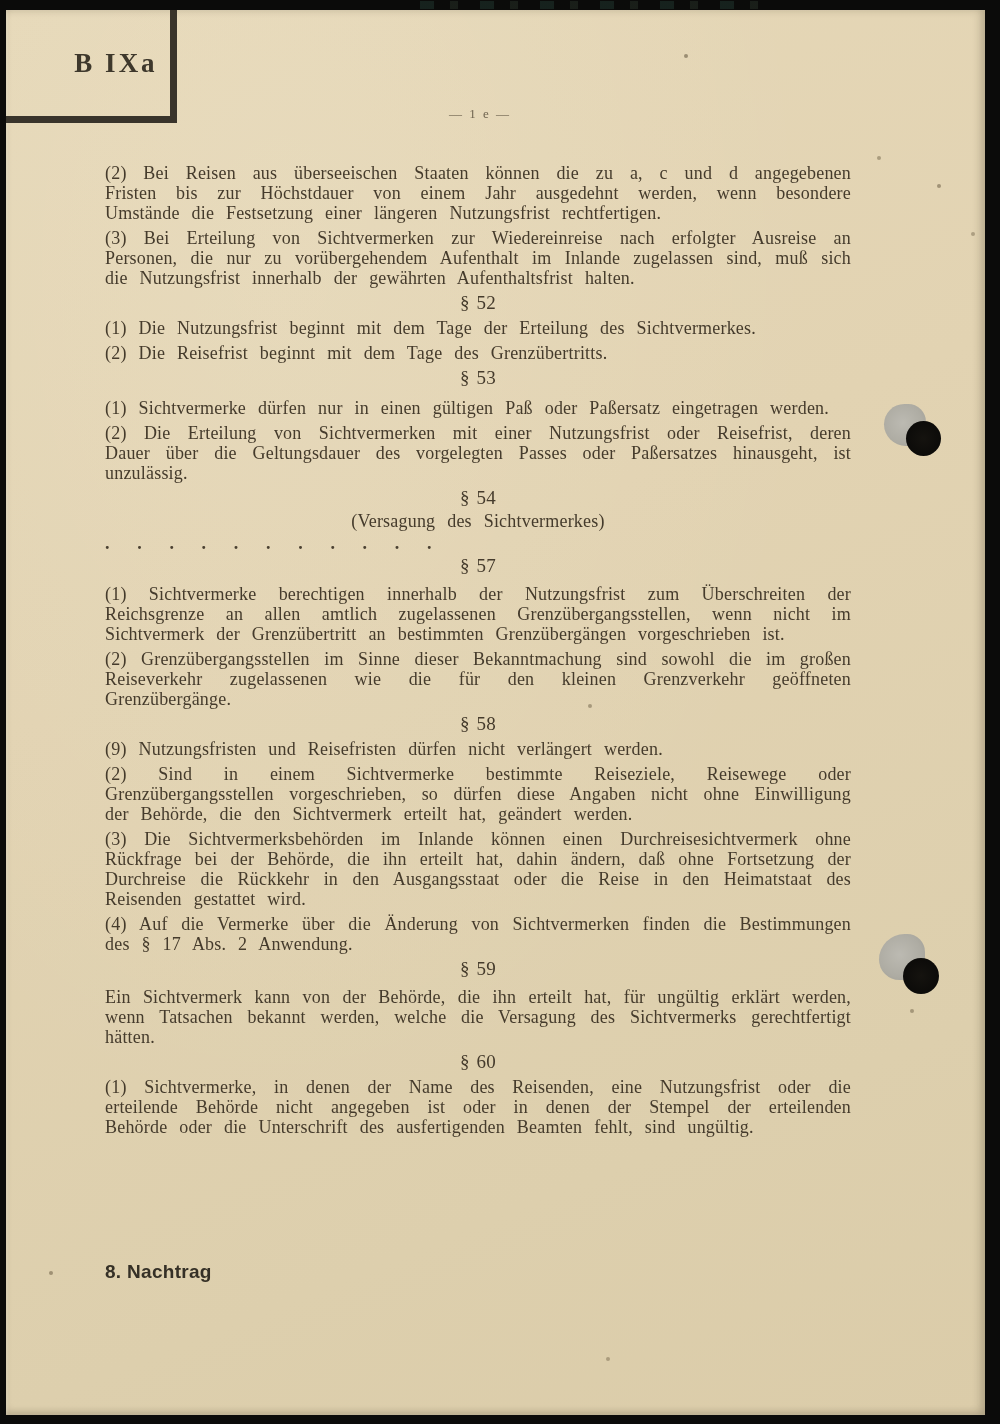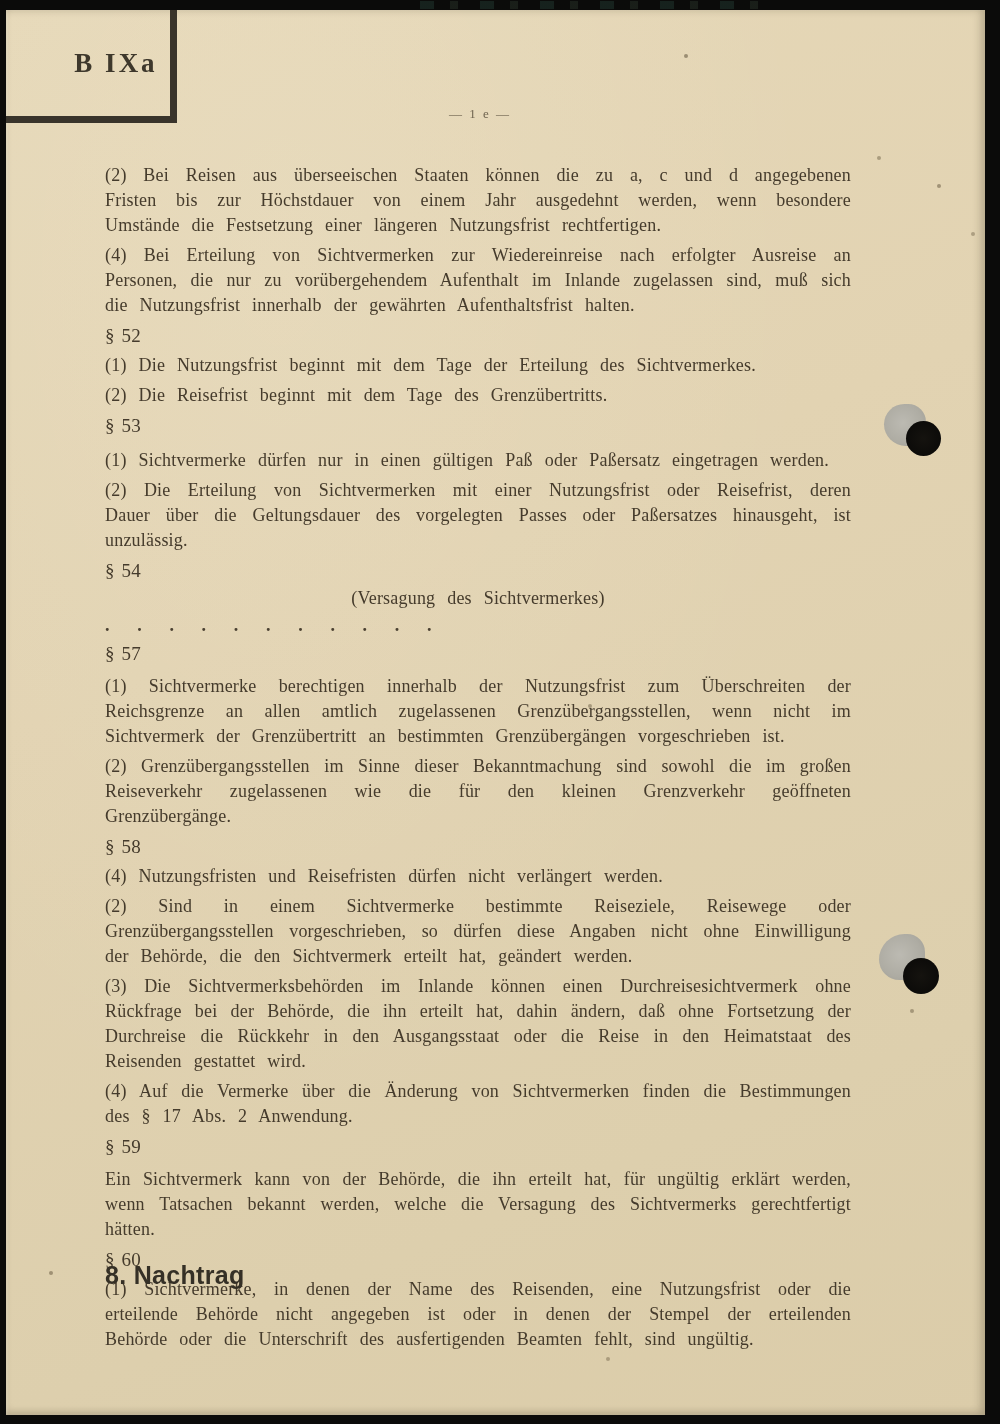--- a/index.html
+++ b/index.html
@@ -37,35 +37,35 @@
     font-size: 27px; font-weight: bold; letter-spacing: 3px;
     color: #3e382c;
   }
   .page-number {
     position: absolute; left: 374px; top: 96px; width: 200px;
     text-align: center; font-size: 13px; letter-spacing: 2px;
     color: #6f6450;
   }
   .content {
     position: absolute; left: 99px; top: 148px; width: 746px;
-    font-size: 18px; line-height: 25px; letter-spacing: 0.2px;
+    font-size: 18px; line-height: 20px; letter-spacing: 0.2px;
     word-spacing: 0.40em;
   }
   .block { margin: 0; }
   .paragraph { text-align: justify; margin: 5px 0; }
-  .section { margin: 3px 0; font-size: 19px; word-spacing: 0.1em; }
+  .section { text-align: center; margin: 3px 0; font-size: 19px; word-spacing: 0.1em; }
   .subheading { text-align: center; margin: 1px 0 2px 0; }
   .dots { text-align: left; letter-spacing: 8px; font-weight: bold; margin: 2px 0 0 0; color: #4a4031; }
   .content .block:nth-child(7)  { margin-top: 10px; }  
   .content .block:nth-child(13) { margin-top: 8px; }   
   .content .block:nth-child(21) { margin-top: 8px; }  
   .footer-label {
     position: absolute; left: 99px; top: 1251px;
     font-family: "Liberation Sans", sans-serif;
-    font-weight: bold; font-size: 25px; letter-spacing: 0.3px;
+    font-weight: bold; font-size: 19px; letter-spacing: 0.3px;
     color: #353026;
   }
   .hole-grey {
     position: absolute; background: radial-gradient(circle at 45% 45%, #bcbab2 0%, #aeaca3 60%, #9d9b93 100%);
   }
   .hole-grey.g1 { left: 878px; top: 394px; width: 42px; height: 42px; border-radius: 52% 46% 50% 56%; }
   .hole-grey.g2 { left: 873px; top: 924px; width: 46px; height: 46px; border-radius: 60% 42% 55% 48%; }
   .hole-black {
     position: absolute; background: radial-gradient(circle at 50% 50%, #15130f 0%, #0c0b09 70%);
     border-radius: 50%;
@@ -94,35 +94,35 @@
 <div class="paper">
 
   <div class="label-box">
     <span>B IXa</span>
   </div>
 
   <div class="page-number">— 1 e —</div>
 
   <div class="content">
       <div class="block paragraph">(2) Bei Reisen aus überseeischen Staaten können die zu a, c und d angegebenen Fristen bis zur Höchstdauer von einem Jahr ausgedehnt werden, wenn besondere Umstände die Festsetzung einer längeren Nutzungsfrist rechtfertigen.</div>
-      <div class="block paragraph">(4) Bei Erteilung von Sichtvermerken zur Wiedereinreise nach erfolgter Ausreise an Personen, die nur zu vorübergehendem Aufenthalt im Inlande zugelassen sind, muß sich die Nutzungsfrist innerhalb der gewährten Aufenthaltsfrist halten.</div>
+      <div class="block paragraph">(3) Bei Erteilung von Sichtvermerken zur Wiedereinreise nach erfolgter Ausreise an Personen, die nur zu vorübergehendem Aufenthalt im Inlande zugelassen sind, muß sich die Nutzungsfrist innerhalb der gewährten Aufenthaltsfrist halten.</div>
       <div class="block section">§ 52</div>
       <div class="block paragraph">(1) Die Nutzungsfrist beginnt mit dem Tage der Erteilung des Sichtvermerkes.</div>
       <div class="block paragraph">(2) Die Reisefrist beginnt mit dem Tage des Grenzübertritts.</div>
       <div class="block section">§ 53</div>
       <div class="block paragraph">(1) Sichtvermerke dürfen nur in einen gültigen Paß oder Paßersatz eingetragen werden.</div>
       <div class="block paragraph">(2) Die Erteilung von Sichtvermerken mit einer Nutzungsfrist oder Reisefrist, deren Dauer über die Geltungsdauer des vorgelegten Passes oder Paßersatzes hinausgeht, ist unzulässig.</div>
       <div class="block section">§ 54</div>
       <div class="block subheading">(Versagung des Sichtvermerkes)</div>
       <div class="block dots">. . . . . . . . . . .</div>
       <div class="block section">§ 57</div>
       <div class="block paragraph">(1) Sichtvermerke berechtigen innerhalb der Nutzungsfrist zum Überschreiten der Reichsgrenze an allen amtlich zugelassenen Grenzübergangsstellen, wenn nicht im Sichtvermerk der Grenzübertritt an bestimmten Grenzübergängen vorgeschrieben ist.</div>
       <div class="block paragraph">(2) Grenzübergangsstellen im Sinne dieser Bekanntmachung sind sowohl die im großen Reiseverkehr zugelassenen wie die für den kleinen Grenzverkehr geöffneten Grenzübergänge.</div>
       <div class="block section">§ 58</div>
-      <div class="block paragraph">(4) Nutzungsfristen und Reisefristen dürfen nicht verlängert werden.</div>
+      <div class="block paragraph">(9) Nutzungsfristen und Reisefristen dürfen nicht verlängert werden.</div>
       <div class="block paragraph">(2) Sind in einem Sichtvermerke bestimmte Reiseziele, Reisewege oder Grenzübergangsstellen vorgeschrieben, so dürfen diese Angaben nicht ohne Einwilligung der Behörde, die den Sichtvermerk erteilt hat, geändert werden.</div>
       <div class="block paragraph">(3) Die Sichtvermerksbehörden im Inlande können einen Durchreisesichtvermerk ohne Rückfrage bei der Behörde, die ihn erteilt hat, dahin ändern, daß ohne Fortsetzung der Durchreise die Rückkehr in den Ausgangsstaat oder die Reise in den Heimatstaat des Reisenden gestattet wird.</div>
       <div class="block paragraph">(4) Auf die Vermerke über die Änderung von Sichtvermerken finden die Bestimmungen des § 17 Abs. 2 Anwendung.</div>
       <div class="block section">§ 59</div>
       <div class="block paragraph">Ein Sichtvermerk kann von der Behörde, die ihn erteilt hat, für ungültig erklärt werden, wenn Tatsachen bekannt werden, welche die Versagung des Sichtvermerks gerechtfertigt hätten.</div>
       <div class="block section">§ 60</div>
       <div class="block paragraph">(1) Sichtvermerke, in denen der Name des Reisenden, eine Nutzungsfrist oder die erteilende Behörde nicht angegeben ist oder in denen der Stempel der erteilenden Behörde oder die Unterschrift des ausfertigenden Beamten fehlt, sind ungültig.</div>
     </div>
 
   <div class="footer-label">8. Nachtrag</div>

